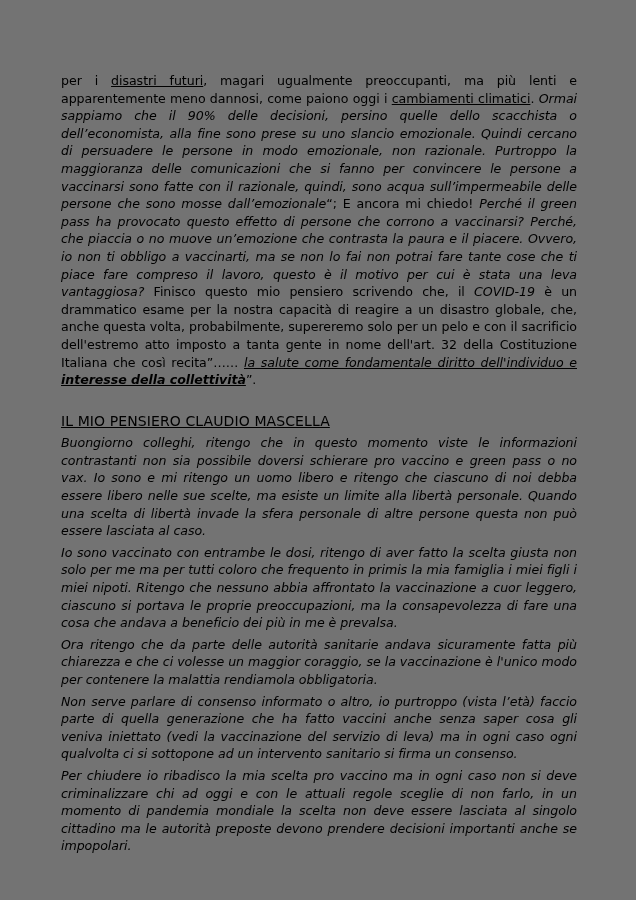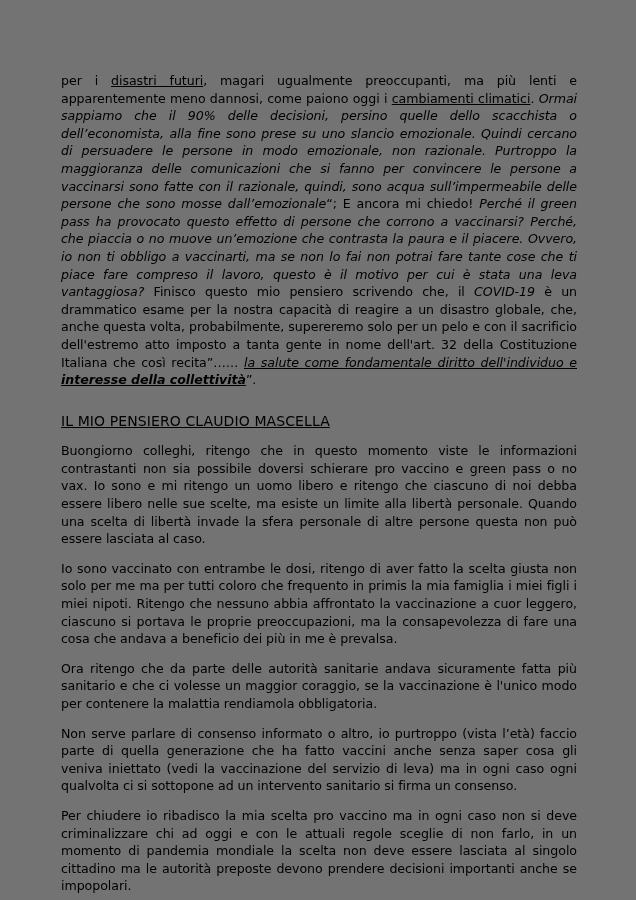--- a/index.html
+++ b/index.html
@@ -30,21 +30,21 @@
   p.para {
     margin: 0;
     padding: 0;
     font-size: 12.6px;
     line-height: 17.6px;
     text-align: justify;
     text-justify: inter-word;
     word-spacing: 0px;
     letter-spacing: -0.05px;
   }
-  p.para.gap-md { margin-top: 12px; }
+  p.para.gap-md { margin-top: 4px; font-style: italic; }
 
   .heading {
     margin: 0;
     font-size: 14px;
     line-height: 17.6px;
     font-weight: normal;
     text-decoration: underline;
     text-align: left;
     letter-spacing: 0.1px;
     margin-top: 24px;
@@ -63,20 +63,20 @@
   <div class="content">
 
     <p class="para"><span>per i </span><span class="ul">disastri futuri</span><span>, magari ugualmente preoccupanti, ma più lenti e apparentemente meno dannosi, come paiono oggi i </span><span class="ul">cambiamenti climatici</span><span>. </span><span class="it">Ormai sappiamo che il 90% delle decisioni, persino quelle dello scacchista o dell’economista, alla fine sono prese su uno slancio emozionale. Quindi cercano di persuadere le persone in modo emozionale, non razionale. Purtroppo la maggioranza delle comunicazioni che si fanno per convincere le persone a vaccinarsi sono fatte con il razionale, quindi, sono acqua sull’impermeabile delle persone che sono mosse dall’emozionale</span><span>“; E ancora mi chiedo!  </span><span class="it">Perché il green pass ha provocato questo effetto di persone che corrono a vaccinarsi?  Perché, che piaccia o no muove un’emozione che contrasta la paura e il piacere. Ovvero, io non ti obbligo a vaccinarti, ma se non lo fai non potrai fare tante cose che ti piace fare compreso il lavoro, questo è il motivo per cui è stata una leva vantaggiosa?</span><span> Finisco questo mio pensiero scrivendo che, il </span><span class="it">COVID-19</span><span> è un drammatico esame per la nostra capacità di reagire a un disastro globale, che, anche questa volta, probabilmente, supereremo solo per un pelo e con il sacrificio dell'estremo atto imposto a tanta gente in nome dell'art. 32 della Costituzione Italiana che così recita”…… </span><span class="it ul">la salute come fondamentale diritto dell'individuo e </span><span class="bi ul">interesse della collettività</span><span>”.</span></p>
 
     <p class="heading">IL MIO PENSIERO CLAUDIO MASCELLA</p>
 
     <p class="para gap-md">Buongiorno colleghi, ritengo che in questo momento viste le informazioni contrastanti non sia possibile doversi schierare pro vaccino e green pass o no vax.  Io sono e mi ritengo un uomo libero e ritengo che ciascuno di noi debba essere libero nelle sue scelte, ma esiste un limite alla libertà personale. Quando una scelta di libertà invade la sfera personale di altre persone questa non può essere lasciata al caso.</p>
 
     <p class="para gap-md">Io sono vaccinato con entrambe le dosi, ritengo di aver fatto la scelta giusta non solo per me ma per tutti coloro che frequento in primis la mia famiglia i miei figli i miei nipoti.  Ritengo che nessuno abbia affrontato la vaccinazione a cuor leggero, ciascuno si portava le proprie preoccupazioni, ma la consapevolezza di fare una cosa che andava a beneficio dei più in me è prevalsa.</p>
 
-    <p class="para gap-md"> Ora ritengo che da parte delle autorità sanitarie andava sicuramente fatta più sanitario e che ci volesse un maggior coraggio, se la vaccinazione è l'unico modo per contenere la malattia rendiamola obbligatoria.</p>
+    <p class="para gap-md"> Ora ritengo che da parte delle autorità sanitarie andava sicuramente fatta più chiarezza e che ci volesse un maggior coraggio, se la vaccinazione è l'unico modo per contenere la malattia rendiamola obbligatoria.</p>
 
     <p class="para gap-md">Non serve parlare di consenso informato o altro, io purtroppo (vista l’età) faccio parte di quella generazione che ha fatto vaccini anche senza saper cosa gli veniva iniettato (vedi la vaccinazione del servizio di leva) ma in ogni caso ogni qualvolta ci si sottopone ad un intervento sanitario si firma un consenso.</p>
 
     <p class="para gap-md">Per chiudere io ribadisco la mia scelta pro vaccino ma in ogni caso non si deve criminalizzare chi ad oggi e con le attuali regole sceglie di non farlo, in un momento di pandemia mondiale la scelta non deve essere lasciata al singolo cittadino ma le autorità preposte devono prendere decisioni importanti anche se impopolari.</p>
 
   </div>
 </div>
 
 </body></html>

